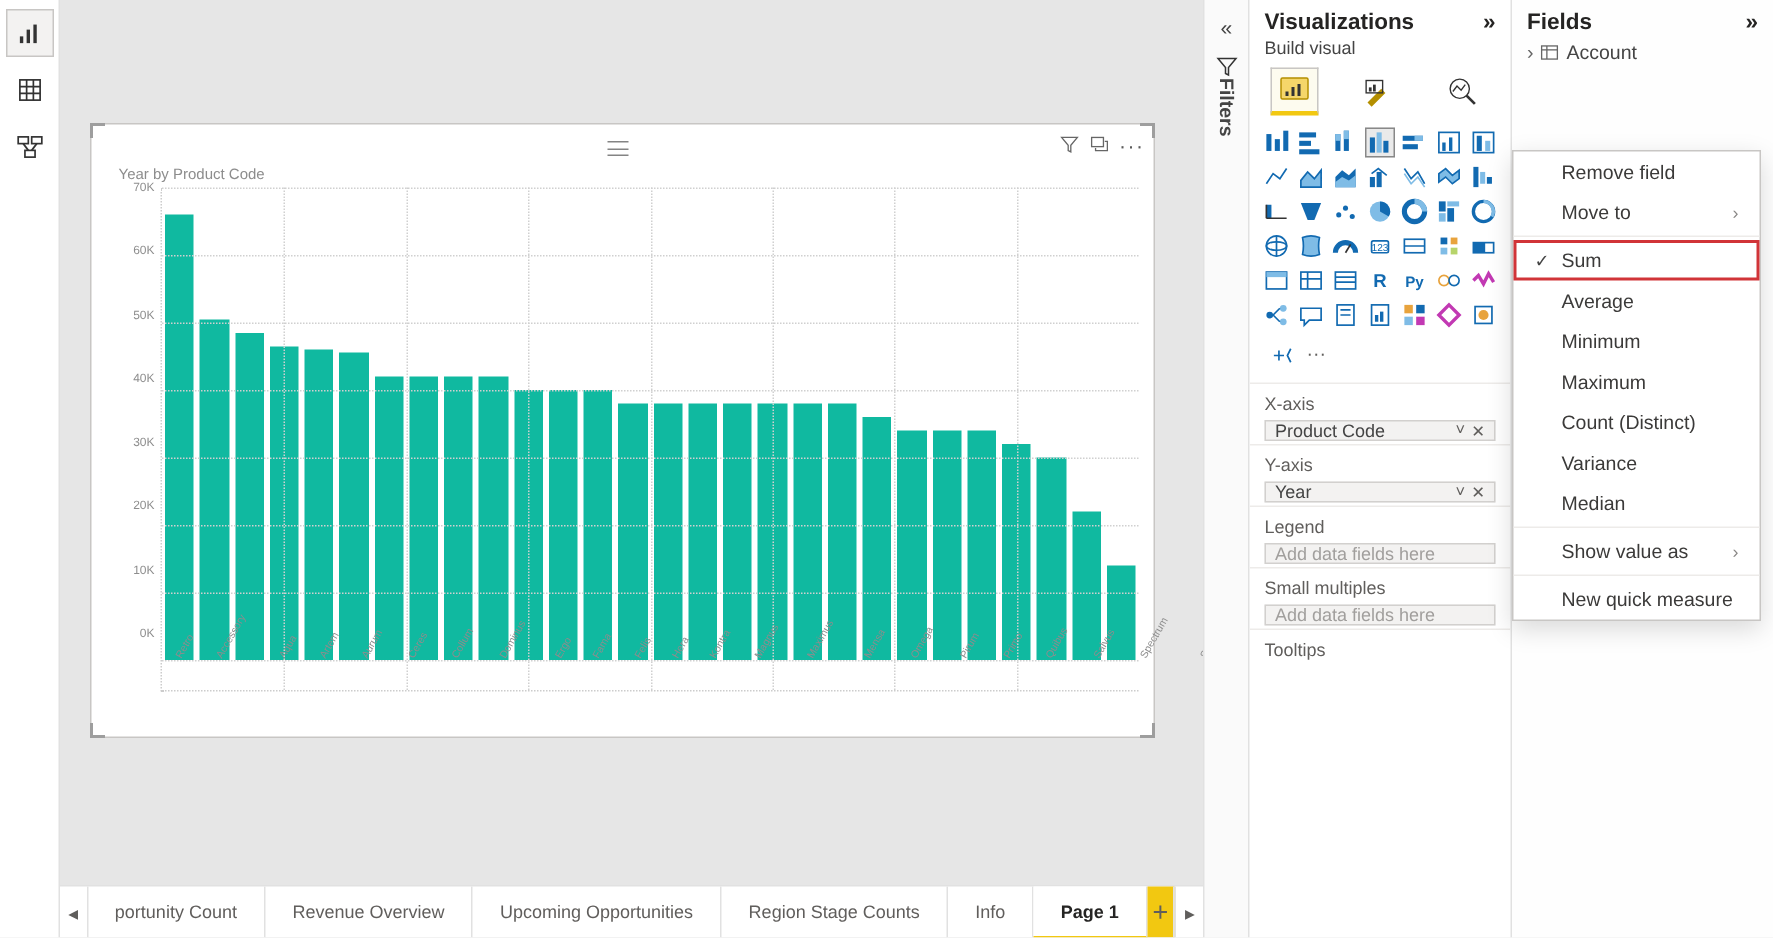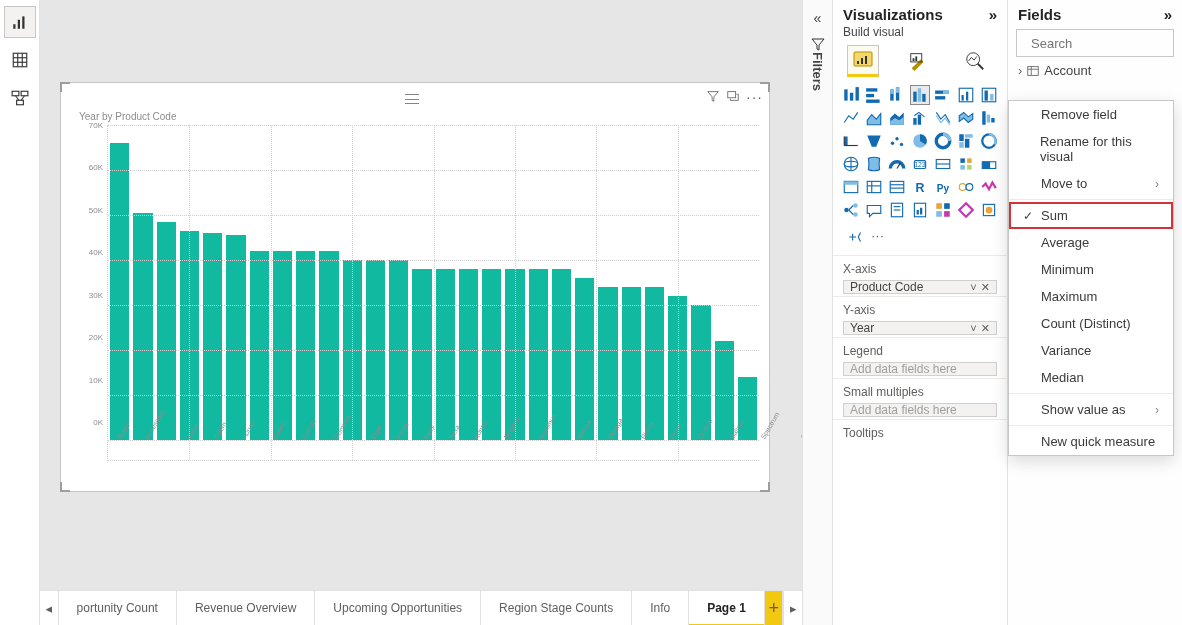--- a/index.html
+++ b/index.html
@@ -807,27 +807,20 @@
     <div class="field-section">
       <div class="field-section-title">Tooltips</div>
     </div>
   </div>
 
   <div class="fields-pane">
     <div class="pane-header">
       <span>Fields</span>
       <span style="cursor:pointer">»</span>
     </div>
-    <div class="search-box">
-      <svg width="14" height="14" viewBox="0 0 16 16">
-          <circle cx="7" cy="7" r="5" fill="none" stroke="#666"></circle>
-          <line x1="11" y1="11" x2="15" y2="15" stroke="#666"></line>
-        </svg>
-      <input placeholder="Search" style="">
-    </div>
     <div class="tree-item">
       <span style="color:#666">›</span>
       <svg width="14" height="14" viewBox="0 0 16 16">
           <rect x="2" y="3" width="12" height="10" fill="none" stroke="#666"></rect>
           <line x1="2" y1="6" x2="14" y2="6" stroke="#666"></line>
           <line x1="6" y1="3" x2="6" y2="13" stroke="#666"></line>
         </svg>
       <span>Account</span>
     </div>
   </div>
@@ -835,26 +828,20 @@
   <div class="context-menu" id="context-menu">
       <div class="menu-item">
         <span style="display: flex; align-items: center;">
           <span class="check"></span>
           <span>Remove field</span>
         </span>
       </div>
       <div class="menu-item">
         <span style="display: flex; align-items: center;">
           <span class="check"></span>
-          <span>Rename for this visual</span>
-        </span>
-      </div>
-      <div class="menu-item">
-        <span style="display: flex; align-items: center;">
-          <span class="check"></span>
           <span>Move to</span>
         </span>
         <span class="arrow">›</span>
       </div>
       <div class="menu-group-sep"></div>
       <div class="menu-item menu-highlight">
         <span style="display: flex; align-items: center;">
           <span class="check">✓</span>
           <span>Sum</span>
         </span>

